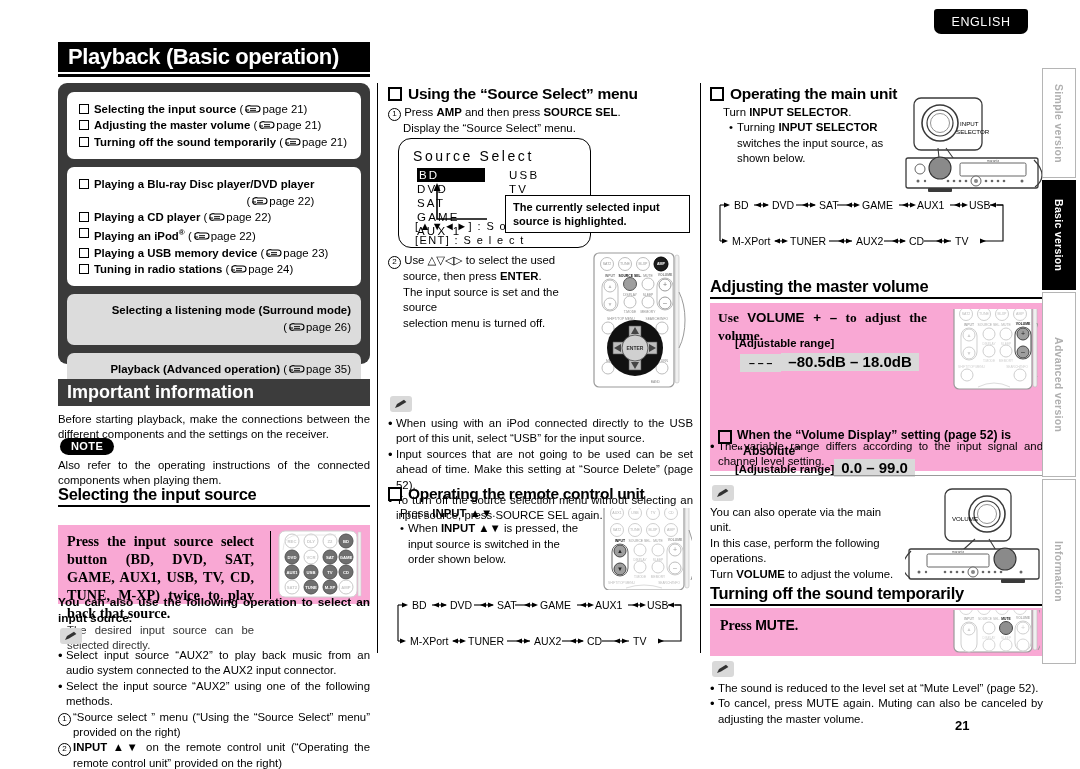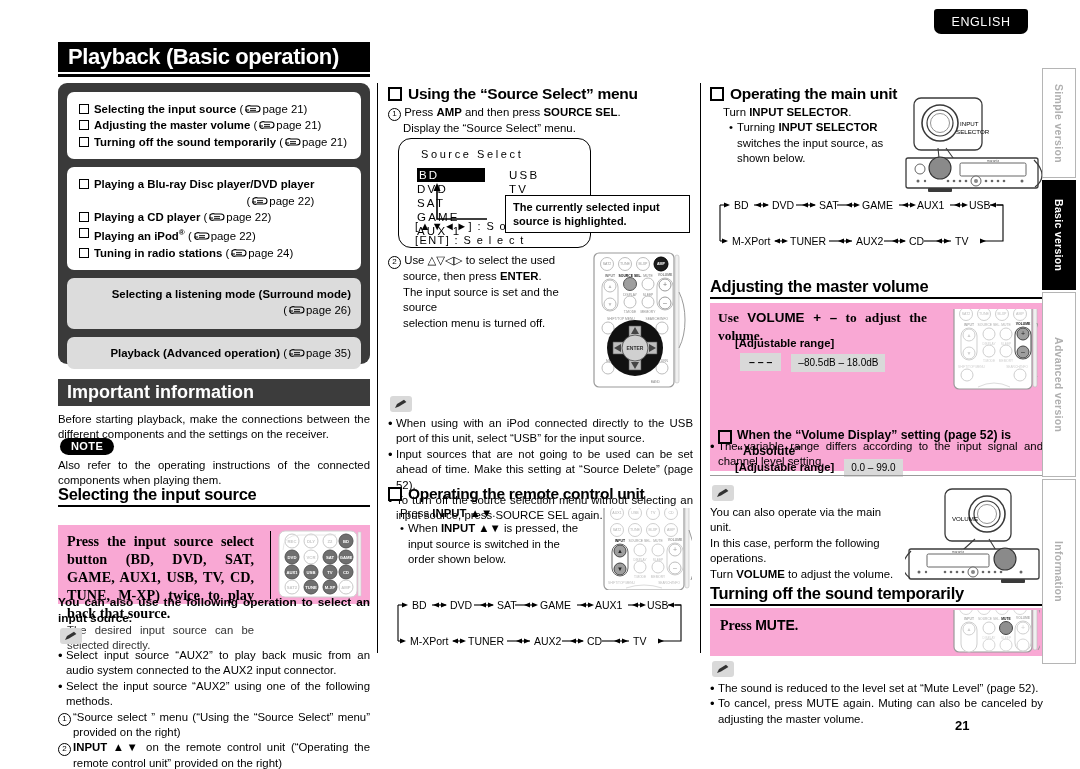--- a/index.html
+++ b/index.html
@@ -181,22 +181,22 @@
 
   
   .osd {
     position: absolute;
     border: 1.6px solid #000;
     border-radius: 13px;
     background: #fff;
     box-sizing: border-box;
   }
   .osd-title {
-    position: absolute; left: 22px; top: 9px;
-    font-size: 11px; letter-spacing: 2.6px;
+    position: absolute; left: 14px; top: 9px;
+    font-size: 14px; letter-spacing: 2.6px;
   }
   .osd-col {
     position: absolute;
     font-size: 11.5px; letter-spacing: 2.2px; line-height: 14px;
   }
   .osd-item.sel {
     background: #000; color: #fff;
     display: inline-block; padding: 0 2px;
     min-width: 64px;
   }
@@ -239,22 +239,22 @@
 
   .pagenum {
     position: absolute; font-size: 13px; font-weight: bold;
   }
 
   .hr-thin { position: absolute; background: #9a9a9a; height: 1px; }
   .vr-thin { position: absolute; background: #000; width: 1.4px; }
 
   .small-grey-tag {
     display: inline-block;
-    background: #d9d9d9; font-size: 10px; font-weight: normal;
-    padding: 1px 7px; margin-left: 10px;
+    background: #d9d9d9; font-size: 15px; font-weight: bold;
+    padding: 1px 7px; margin-left: 0;
   }
   .dash-tag {
     display: inline-block;
     background: #d9d9d9; font-size: 10.5px; font-weight: bold;
     padding: 1px 9px;
   }
 </style>
 </head>
 <body>
 
@@ -307,20 +307,27 @@
                   <path d="M1 6 L5 6 M2 3 Q4 1 7 2 L13 2 Q16 2 16 5 Q16 8 13 8 L6 8 Q3 9 2 7 Z" fill="none" stroke="#000" stroke-width="1.1"></path>
                   <path d="M6 4.6 L12 4.6 M6 6.4 L12 6.4" stroke="#000" stroke-width="0.9"></path>
                 </svg></span><span>page 22</span>)</span></span>
       </div>
       <div class="idx-line">
         <span class="idx-bullet"></span>
         <span><span class="idx-strong">Playing an iPod</span><span class="idx-strong sup">®</span><span class="idx-reg"> (<span class="ptr"><svg width="17" height="11" viewBox="0 0 17 11">
                   <path d="M1 6 L5 6 M2 3 Q4 1 7 2 L13 2 Q16 2 16 5 Q16 8 13 8 L6 8 Q3 9 2 7 Z" fill="none" stroke="#000" stroke-width="1.1"></path>
                   <path d="M6 4.6 L12 4.6 M6 6.4 L12 6.4" stroke="#000" stroke-width="0.9"></path>
                 </svg></span><span>page 22</span>)</span></span>
+      </div>
+      <div class="idx-line">
+        <span class="idx-bullet"></span>
+        <span><span class="idx-strong">Playing a USB memory device</span><span class="idx-reg"> (<span class="ptr"><svg width="17" height="11" viewBox="0 0 17 11">
+                  <path d="M1 6 L5 6 M2 3 Q4 1 7 2 L13 2 Q16 2 16 5 Q16 8 13 8 L6 8 Q3 9 2 7 Z" fill="none" stroke="#000" stroke-width="1.1"></path>
+                  <path d="M6 4.6 L12 4.6 M6 6.4 L12 6.4" stroke="#000" stroke-width="0.9"></path>
+                </svg></span><span>page 23</span>)</span></span>
       </div>
       <div class="idx-line">
         <span class="idx-bullet"></span>
         <span><span class="idx-strong">Tuning in radio stations</span><span class="idx-reg"> (<span class="ptr"><svg width="17" height="11" viewBox="0 0 17 11">
                   <path d="M1 6 L5 6 M2 3 Q4 1 7 2 L13 2 Q16 2 16 5 Q16 8 13 8 L6 8 Q3 9 2 7 Z" fill="none" stroke="#000" stroke-width="1.1"></path>
                   <path d="M6 4.6 L12 4.6 M6 6.4 L12 6.4" stroke="#000" stroke-width="0.9"></path>
                 </svg></span><span>page 24</span>)</span></span>
       </div>
     </div>
 

